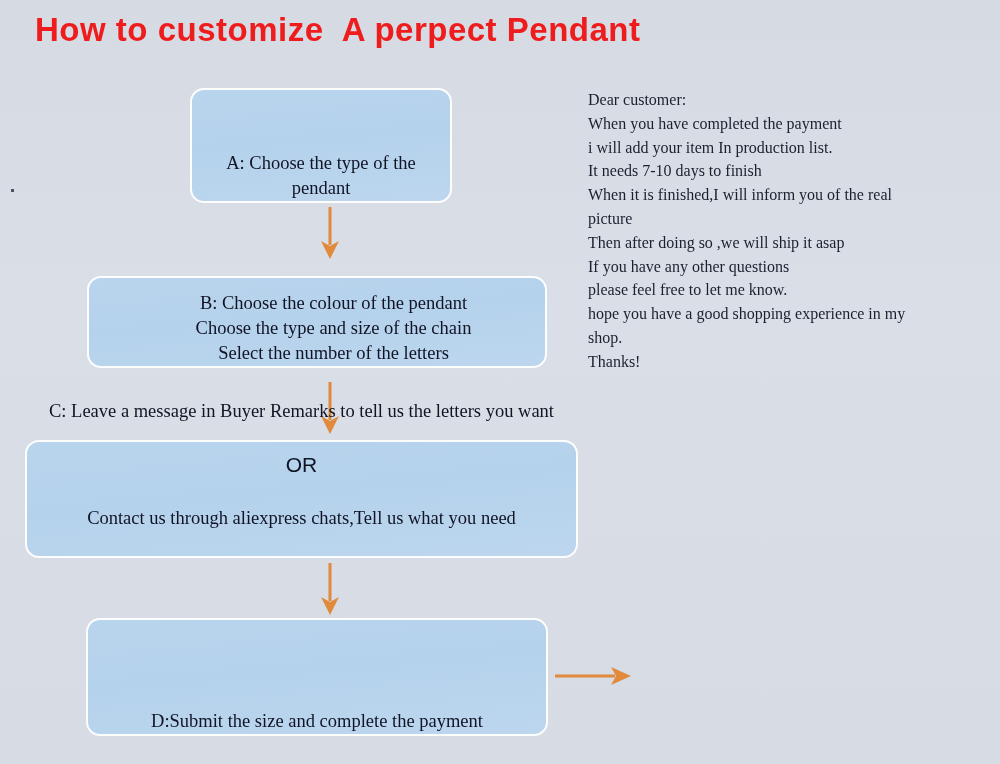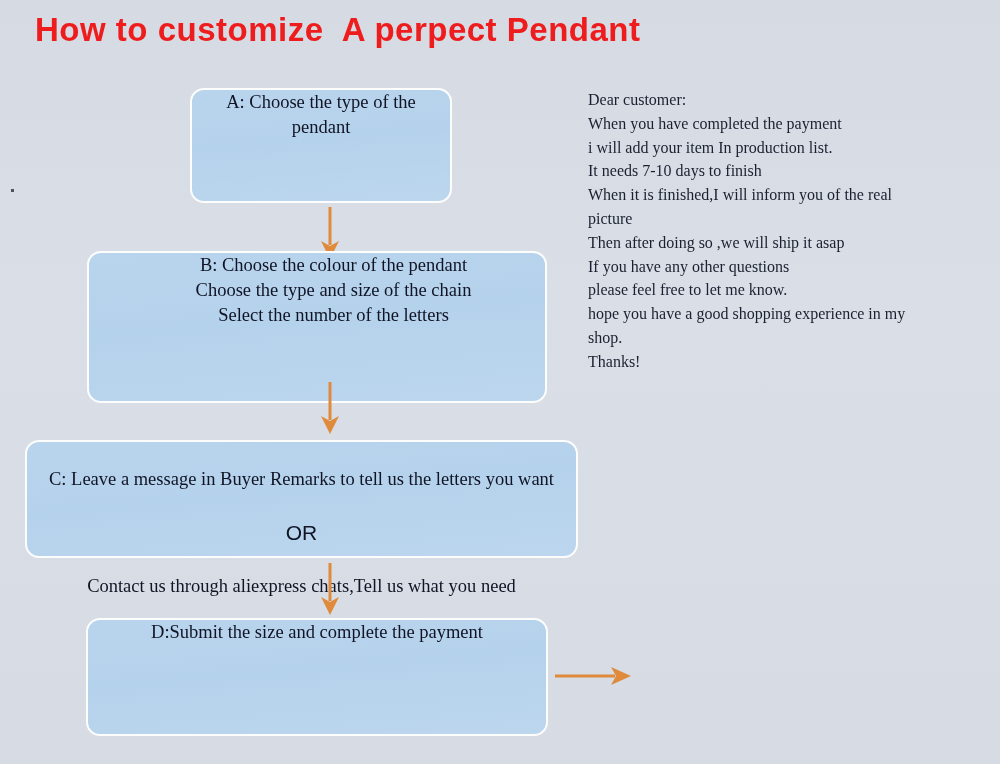--- a/index.html
+++ b/index.html
@@ -34,34 +34,34 @@
   }
 
   
   .flow-box {
     position: absolute;
     box-sizing: border-box;
     background: linear-gradient(175deg, #b9d4ed 0%, #b5d2ec 45%, #bcd6ee 100%);
     border: 2px solid #fdfdfd;
     border-radius: 14px;
     display: flex;
-    align-items: flex-start;
+    align-items: flex-end;
     justify-content: center;
     color: #101425;
     font-family: "Liberation Serif", serif;
     font-size: 18.5px;
     line-height: 1.35;
     text-align: center;
   }
   .flow-box .lines {
     white-space: pre-line;
   }
 
   #box-a { left: 190px;  top: 88px;  width: 262px; height: 115px; }
-  #box-b { left: 87px;   top: 251px; width: 460px; height: 152px; padding-left: 33px; }
+  #box-b { left: 87px;   top: 276px; width: 460px; height: 92px; padding-left: 33px; }
   #box-c { left: 25px;   top: 440px; width: 553px; height: 118px; }
   #box-d { left: 86px;   top: 618px; width: 462px; height: 118px; }
   #box-e { left: 634px;  top: 618px; width: 260px; height: 118px; }
 
   #box-b .lines,
   #box-c .lines { text-align: center; }
 
   .or-word {
     font-family: "Liberation Sans", sans-serif;
     font-size: 21px;

